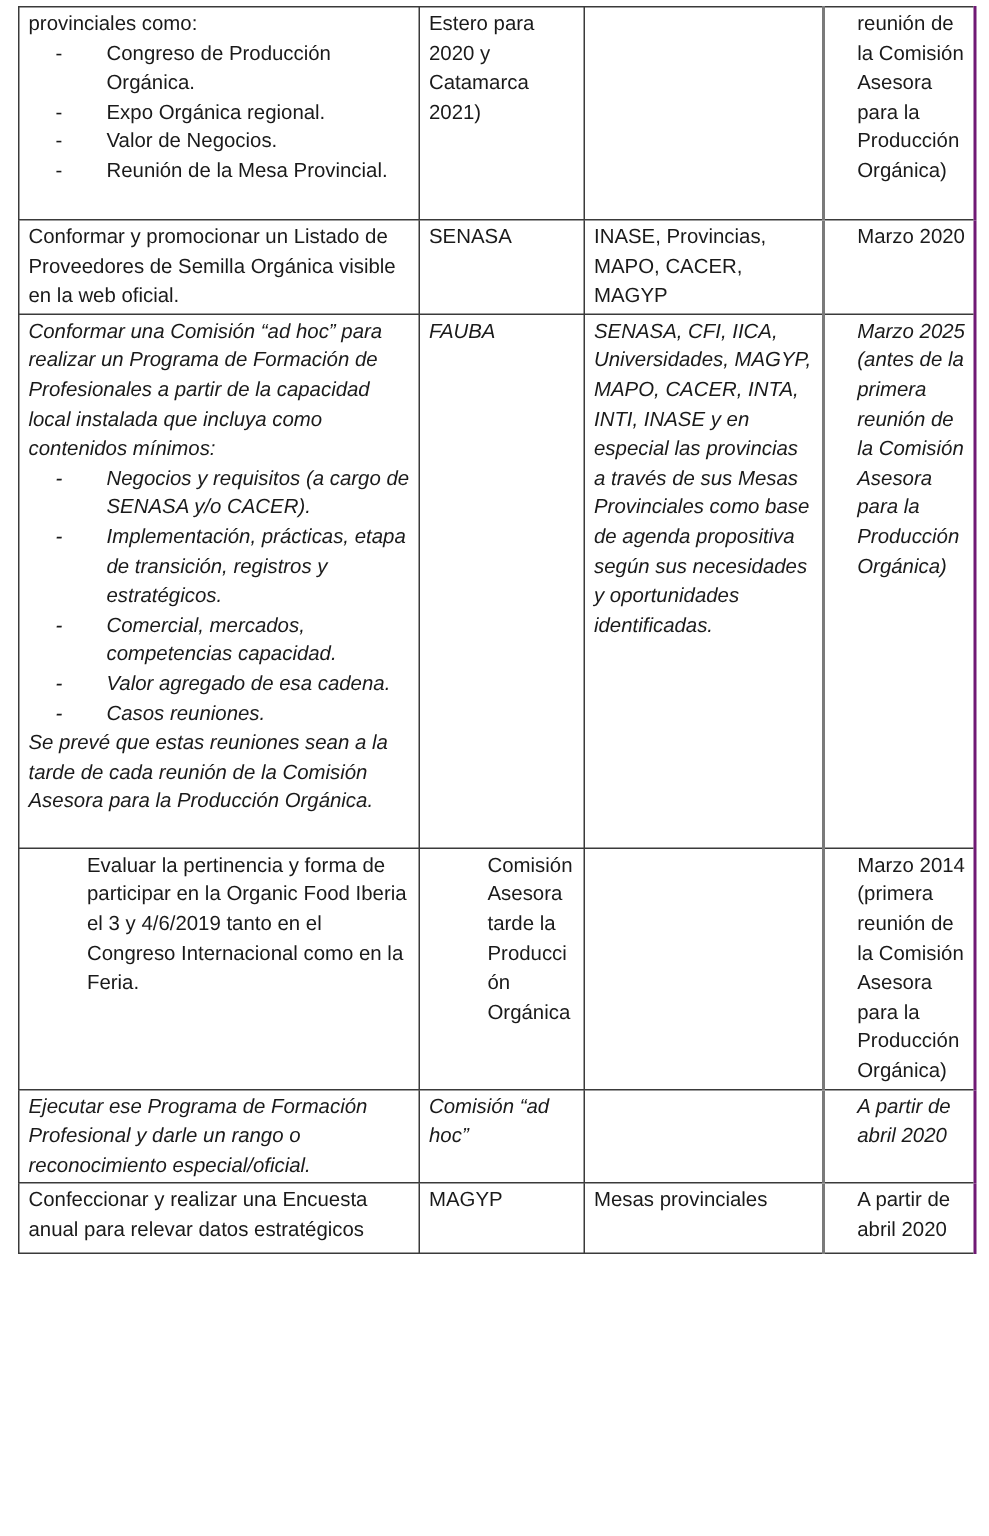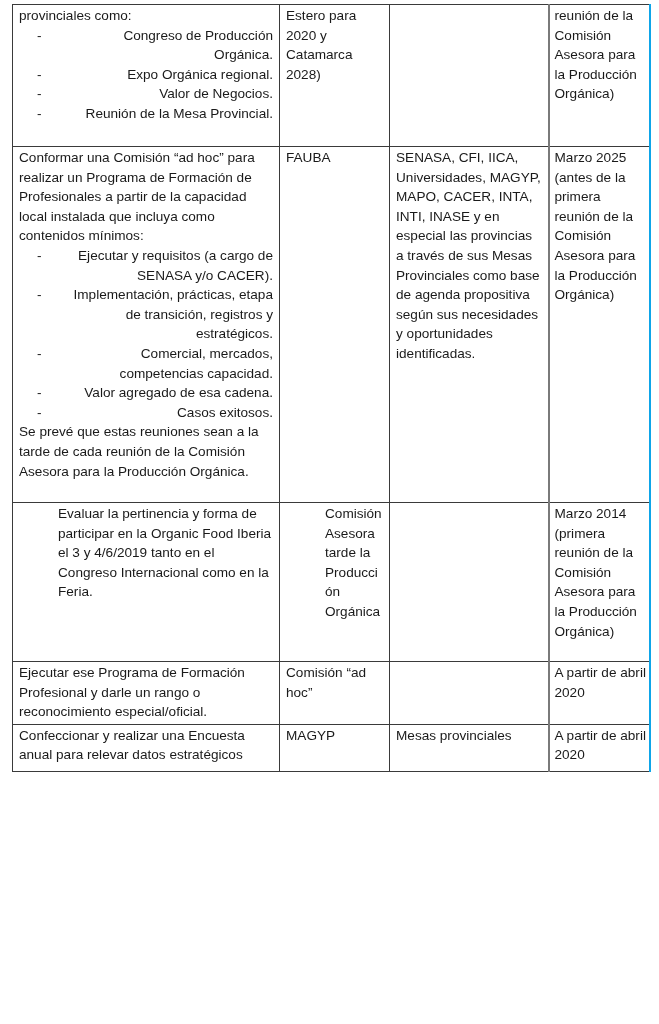--- a/index.html
+++ b/index.html
@@ -2,31 +2,31 @@
 <html><head>
 <meta charset="utf-8">
 <style>
   html, body { margin: 0; padding: 0; background: #ffffff; }
   body { width: 659px; height: 1024px; position: relative; overflow: hidden;
          font-family: "Liberation Sans", "DejaVu Sans", sans-serif; color: #1a1a1a; }
   table.plan { position: absolute; left: 12px; top: 4px; border-collapse: collapse;
                table-layout: fixed; width: 637px; font-size: 13.6px; line-height: 19.6px; }
   table.plan td { border: 1px solid #3a3a3a; vertical-align: top; padding: 1px 6px 2px 6px;
                   word-wrap: break-word; }
-  table.plan td.c4 { border-left: 2px solid #7a7a7a; border-right: 2px solid #0ea5e9; padding-left: 5px; padding-right: 2px; }
+  table.plan td.c4 { border-left: 2px solid #7a7a7a; border-right: 2px solid #701a75; padding-left: 22px; padding-right: 2px; }
   col.w1 { width: 267px; } col.w2 { width: 110px; } col.w3 { width: 159px; } col.w4 { width: 101px; }
   ul.dash { list-style: none; margin: 0; padding: 0 0 0 52px; }
-  ul.dash li { position: relative; text-align: right; }
+  ul.dash li { position: relative; }
   ul.dash li::before { content: "-"; position: absolute; left: -34px; }
   tr.r0 td { height: 138px; }
   tr.r1 td { height: 55px; }
-  tr.r2 td { height: 352px; }
+  tr.r2 td { height: 352px; font-style: italic; }
   tr.r3 td { height: 195px; }
   tr.r4 td { height: 155px; padding-left: 45px; }
-  tr.r5 td { height: 56px; }
+  tr.r5 td { height: 56px; font-style: italic; }
   tr.r6 td { height: 43px; }
 </style>
 </head>
 <body>
 
 <table class="plan">
   <colgroup>
       <col class="w1">
       <col class="w2">
       <col class="w3">
@@ -36,33 +36,39 @@
     <tr class="r0">
       <td>
         <div>provinciales como:</div>
         <ul class="dash">
           <li>Congreso de Producción Orgánica.</li>
           <li>Expo Orgánica regional.</li>
           <li>Valor de Negocios.</li>
           <li>Reunión de la Mesa Provincial.</li>
         </ul>
       </td>
-      <td>Estero para 2020 y Catamarca 2028)</td>
+      <td>Estero para 2020 y Catamarca 2021)</td>
       <td></td>
       <td class="c4">reunión de la Comisión Asesora para la Producción Orgánica)</td>
+    </tr>
+    <tr class="r1">
+      <td>Conformar y promocionar un Listado de Proveedores de Semilla Orgánica visible en la web oficial.</td>
+      <td>SENASA</td>
+      <td>INASE, Provincias, MAPO, CACER, MAGYP</td>
+      <td class="c4">Marzo 2020</td>
     </tr>
     <tr class="r2">
       <td>
         <div>Conformar una Comisión “ad hoc” para realizar un Programa de Formación de Profesionales a partir de la capacidad local instalada que incluya como contenidos mínimos:</div>
         <ul class="dash">
-          <li>Ejecutar y requisitos (a cargo de SENASA y/o CACER).</li>
+          <li>Negocios y requisitos (a cargo de SENASA y/o CACER).</li>
           <li>Implementación, prácticas, etapa de transición, registros y estratégicos.</li>
           <li>Comercial, mercados, competencias capacidad.</li>
           <li>Valor agregado de esa cadena.</li>
-          <li>Casos exitosos.</li>
+          <li>Casos reuniones.</li>
         </ul>
         <div>Se prevé que estas reuniones sean a la tarde de cada reunión de la Comisión Asesora para la Producción Orgánica.</div>
       </td>
       <td>FAUBA</td>
       <td>SENASA, CFI, IICA, Universidades, MAGYP, MAPO, CACER, INTA, INTI, INASE y en especial las provincias a través de sus Mesas Provinciales como base de agenda propositiva según sus necesidades y oportunidades identificadas.</td>
       <td class="c4">Marzo 2025 (antes de la primera reunión de la Comisión Asesora para la Producción Orgánica)</td>
     </tr>
     <tr class="r4">
       <td>Evaluar la pertinencia y forma de participar en la Organic Food Iberia el 3 y 4/6/2019 tanto en el Congreso Internacional como en la Feria.</td>
       <td>Comisión Asesora tarde la Producción Orgánica</td>

